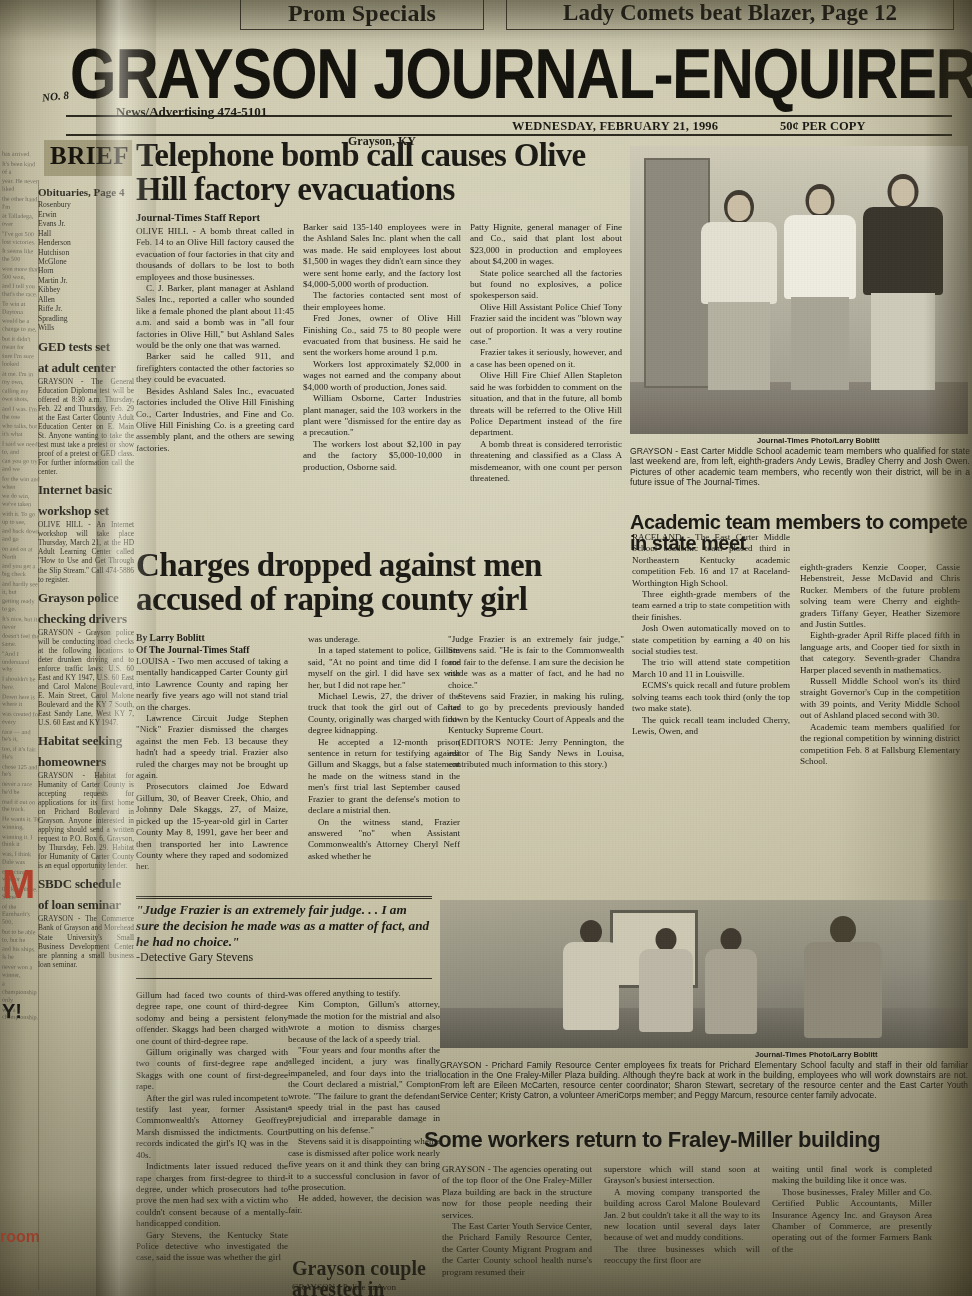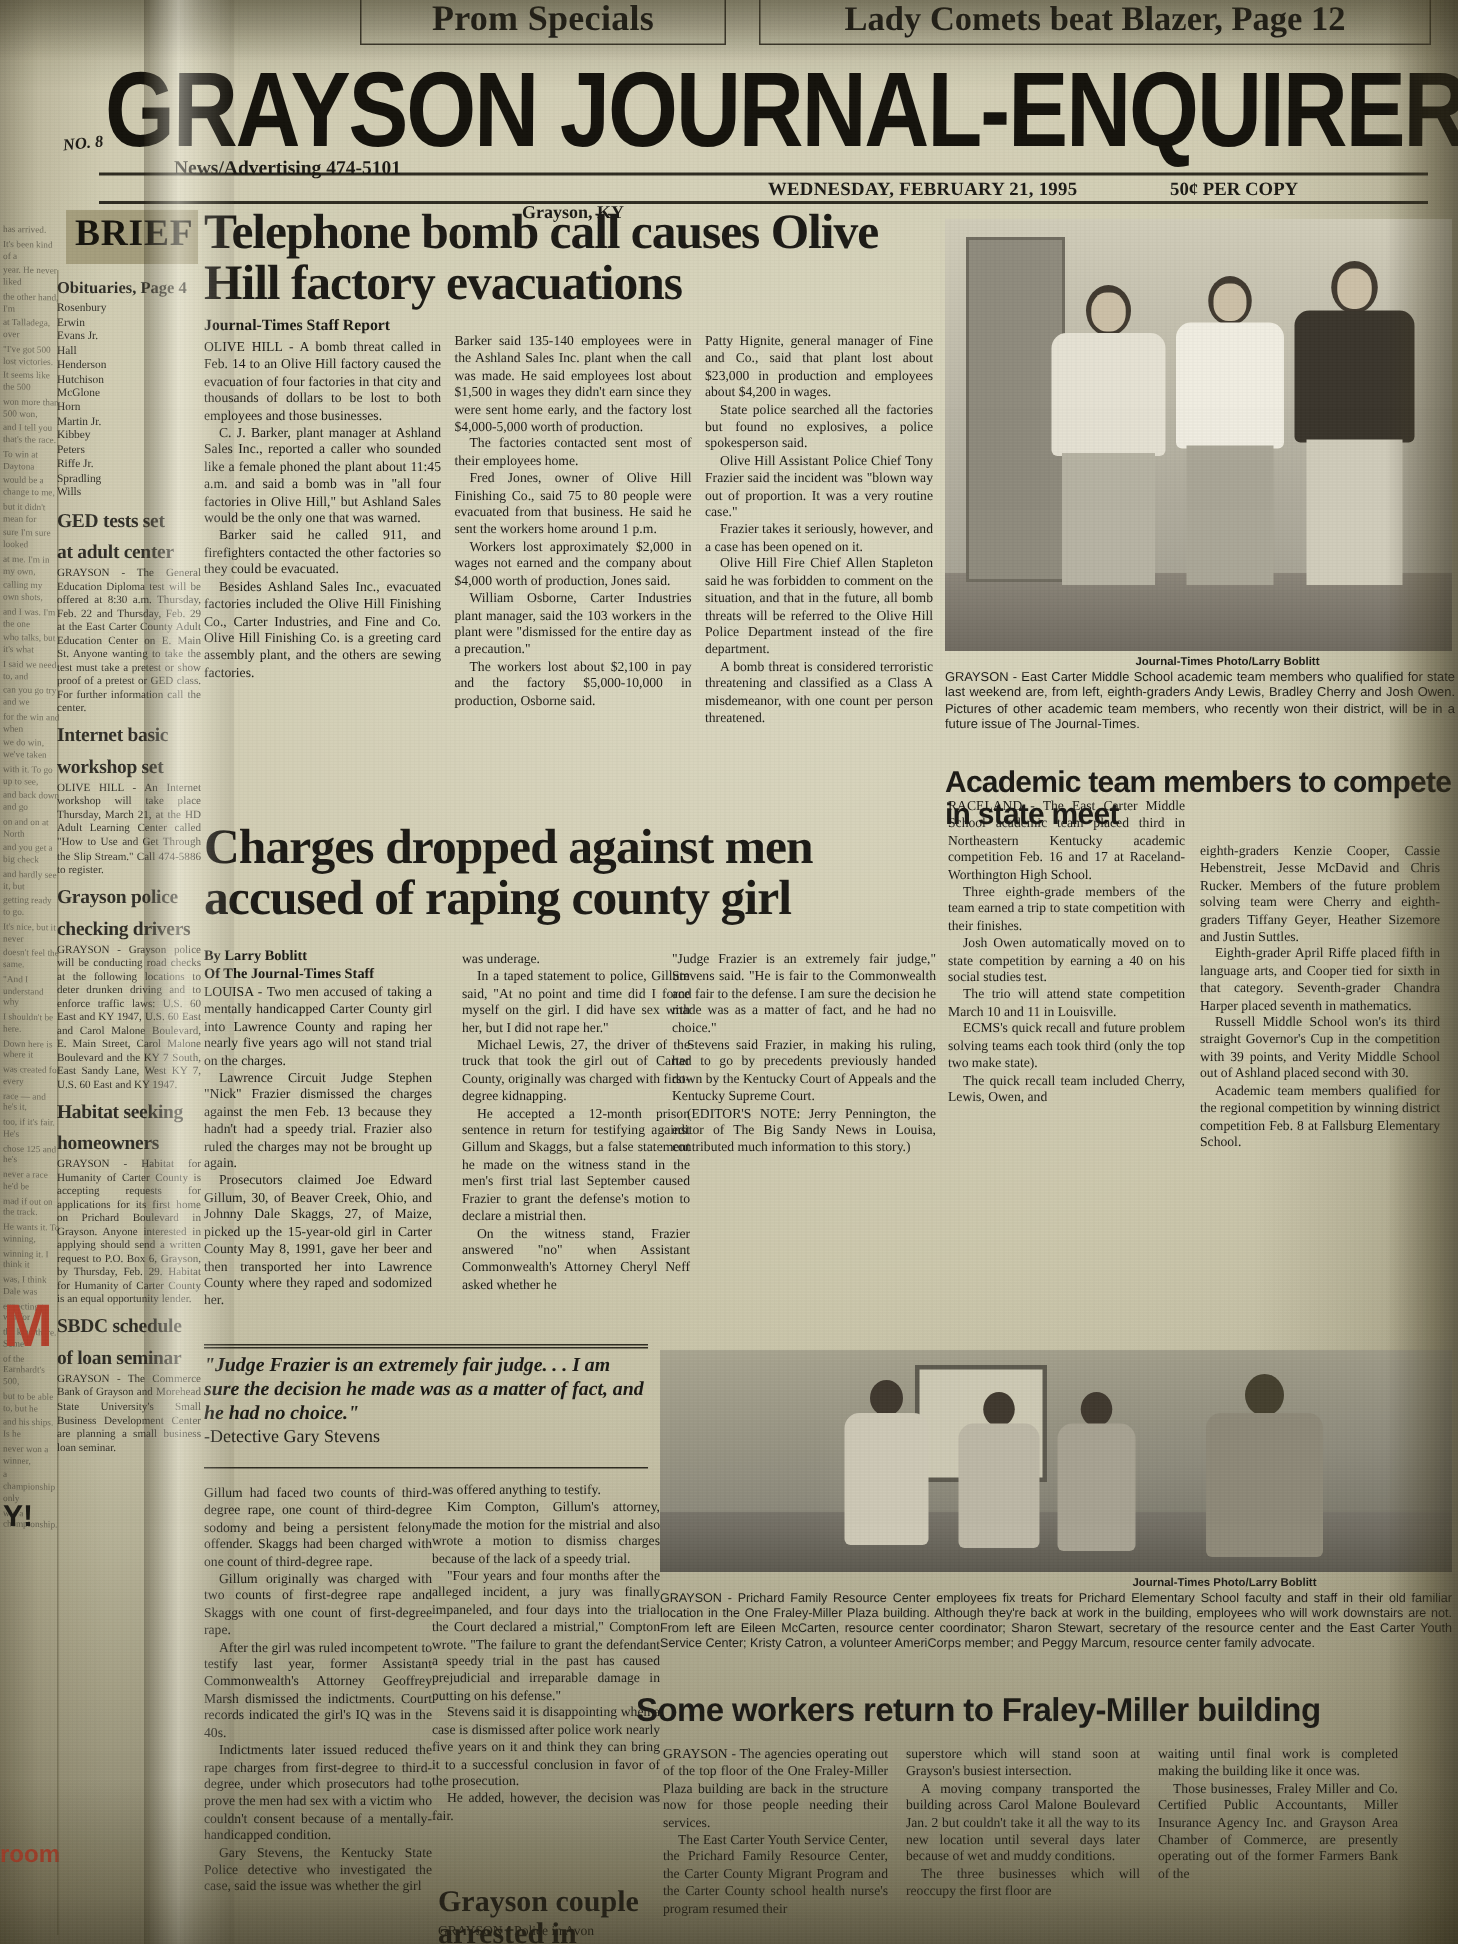--- a/index.html
+++ b/index.html
@@ -289,39 +289,39 @@
   <div id="topdark" class="z"></div>
 
   <div id="nameplate" class="z">
     <div class="np-text">GRAYSON JOURNAL-ENQUIRER</div>
   </div>
   <div id="np-line" class="z"></div>
   <div id="np-line2" class="z"></div>
   <div id="np-vol" class="z">NO. 8</div>
   <div id="np-phone" class="z">News/Advertising 474-5101</div>
   <div id="np-city" class="z">Grayson, KY</div>
-  <div id="np-date" class="z">WEDNESDAY, FEBRUARY 21, 1995</div>
+  <div id="np-date" class="z">WEDNESDAY, FEBRUARY 21, 1996</div>
   <div id="np-price" class="z">50¢ PER COPY</div>
 
   <div id="briefbox" class="z"></div>
   <div id="brief-label" class="z">BRIEF</div>
   <div id="sbrule" class="z"></div>
   <div id="sidebar" class="z">
       <div class="sb-h2">Obituaries, Page 4</div>
       <div class="sb-li">Rosenbury</div>
       <div class="sb-li">Erwin</div>
       <div class="sb-li">Evans Jr.</div>
       <div class="sb-li">Hall</div>
       <div class="sb-li">Henderson</div>
       <div class="sb-li">Hutchison</div>
       <div class="sb-li">McGlone</div>
       <div class="sb-li">Horn</div>
       <div class="sb-li">Martin Jr.</div>
       <div class="sb-li">Kibbey</div>
-      <div class="sb-li">Peters</div>
+      <div class="sb-li">Allen</div>
       <div class="sb-li">Riffe Jr.</div>
       <div class="sb-li">Spradling</div>
       <div class="sb-li">Wills</div>
       <div class="sb-h">GED tests set</div>
       <div class="sb-h">at adult center</div>
       <div class="sb-p">GRAYSON - The General Education Diploma test will be offered at 8:30 a.m. Thursday, Feb. 22 and Thursday, Feb. 29 at the East Carter County Adult Education Center on E. Main St. Anyone wanting to take the test must take a pretest or show proof of a pretest or GED class. For further information call the center.</div>
       <div class="sb-h">Internet basic</div>
       <div class="sb-h">workshop set</div>
       <div class="sb-p">OLIVE HILL - An Internet workshop will take place Thursday, March 21, at the HD Adult Learning Center called "How to Use and Get Through the Slip Stream." Call 474-5886 to register.</div>
       <div class="sb-h">Grayson police</div>

